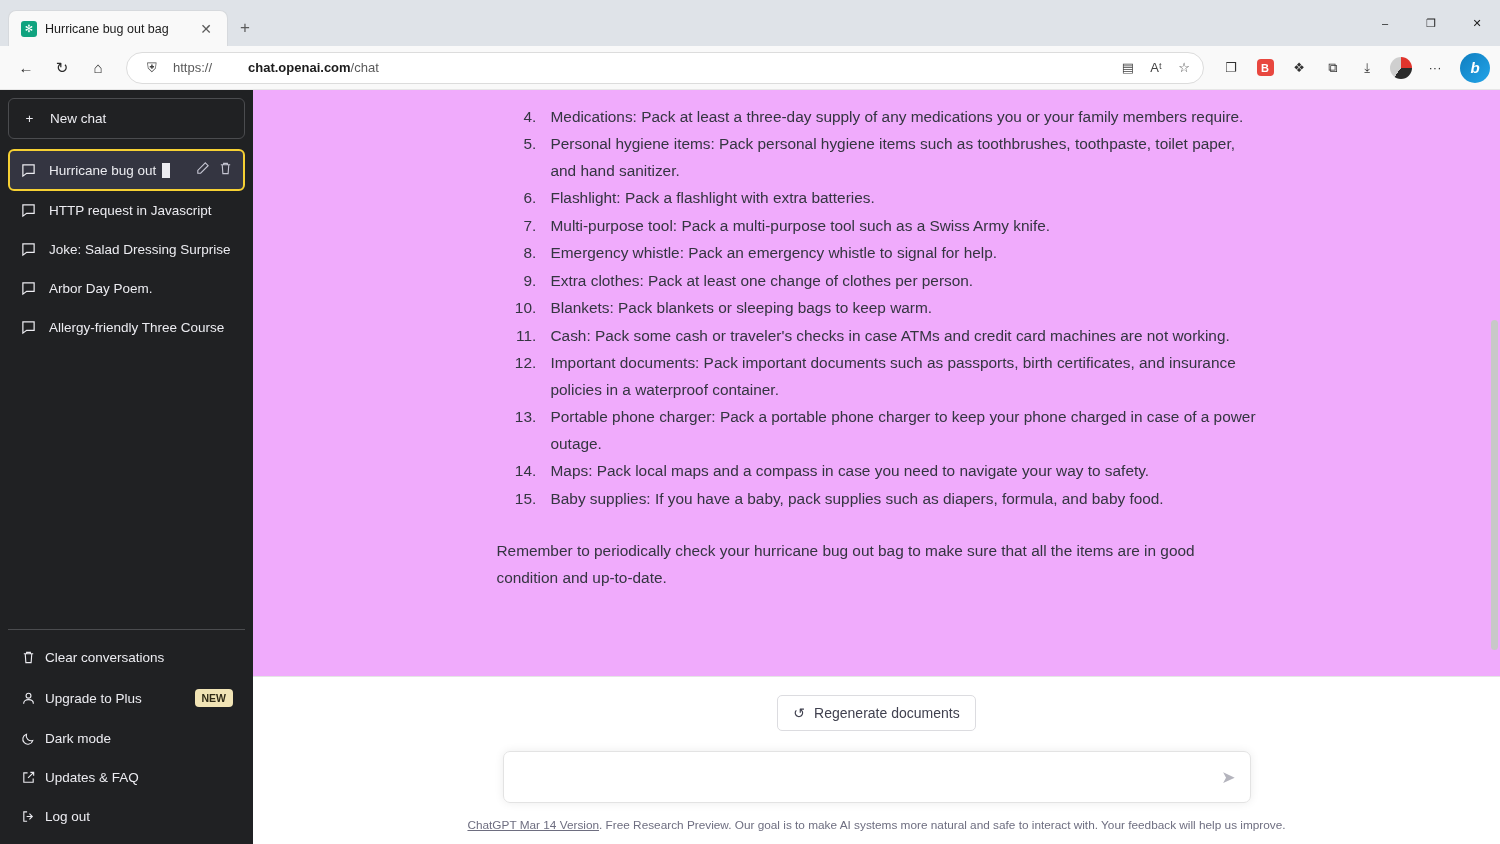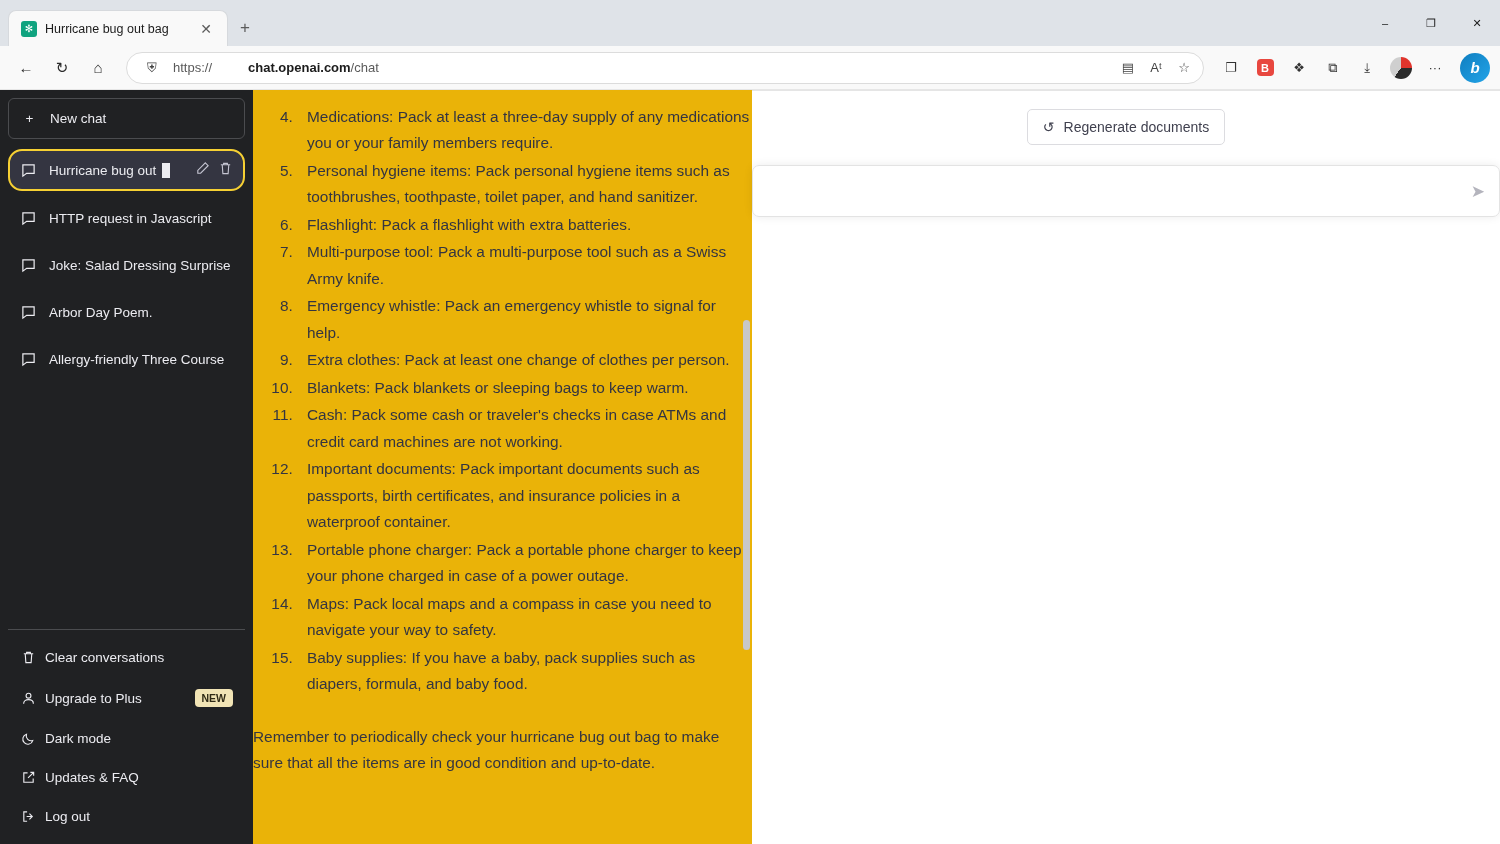--- a/index.html
+++ b/index.html
@@ -147,22 +147,22 @@
     display: flex; align-items: center; gap: 12px;
     border: 1px solid #4b4c4f;
     border-radius: 6px;
     padding: 12px 12px;
     margin-bottom: 10px;
   }
   .conv-list { flex: 1; overflow: hidden; }
   .conv {
     display: flex; align-items: center; gap: 12px;
     padding: 12px 12px;
-    border-radius: 14px;
-    margin-bottom: 8px;
+    border-radius: 6px;
+    margin-bottom: 0;
     white-space: nowrap; overflow: hidden;
   }
   .conv.active {
     background: #343541;
     border: 2px solid #f6d033;
     padding: 10px 10px;
   }
   .conv-title { flex: 1; overflow: hidden; text-overflow: clip; }
   .caret {
     display: inline-block;
@@ -182,23 +182,23 @@
     background: #f1e4b5; color: #2f2a16;
     font-size: 10.5px; font-weight: 700;
     border-radius: 4px; padding: 3px 7px;
     margin-left: auto;
   }
   .ico { width: 17px; display: flex; align-items: center; justify-content: center; }
 
   
   .chat {
     flex: 1;
-    display: flex; flex-direction: row;
+    display: flex; flex-direction: column;
     position: relative;
-    background: #eab308;
+    background: #f0abfc;
   }
   .chat-scroll {
     flex: 1;
     overflow: hidden;
     padding: 0;
     position: relative;
   }
   .msg {
     max-width: 760px;
     margin: 0 auto;
@@ -446,16 +446,19 @@
         <div class="regen-wrap">
           <div class="regen">
             <span>↺</span>
             <span>Regenerate documents</span>
           </div>
         </div>
         <div class="composer">
           <input type="text" placeholder="" style="">
           <span class="send-ico">➤</span>
         </div>
+        <div class="footnote">
+          <a href="#">ChatGPT Mar 14 Version</a><span>. Free Research Preview. Our goal is to make AI systems more natural and safe to interact with. Your feedback will help us improve.</span>
+        </div>
       </div>
     </div>
   </div>
 </div>
 
 </body></html>

